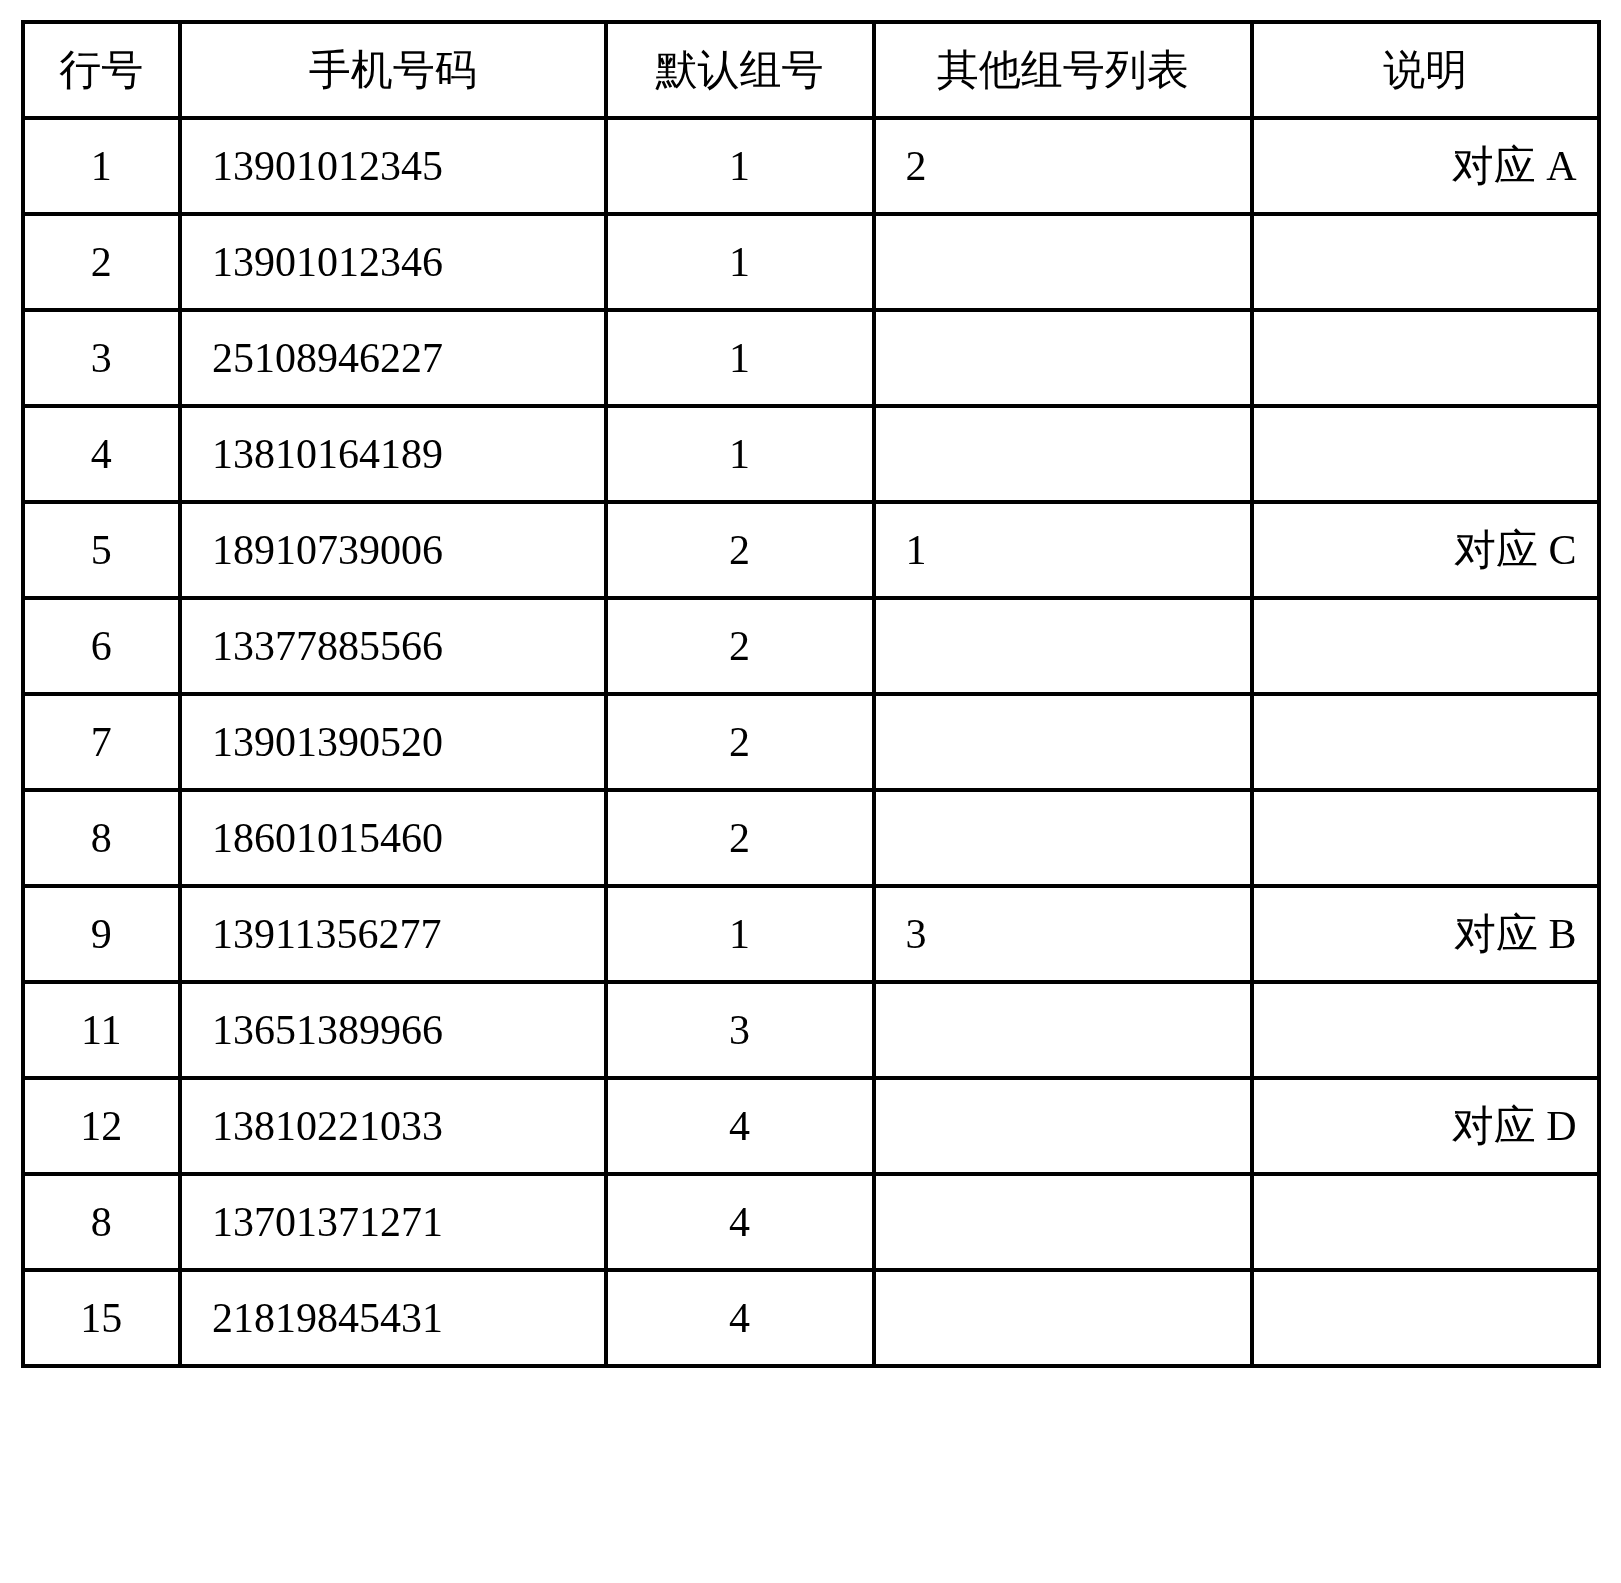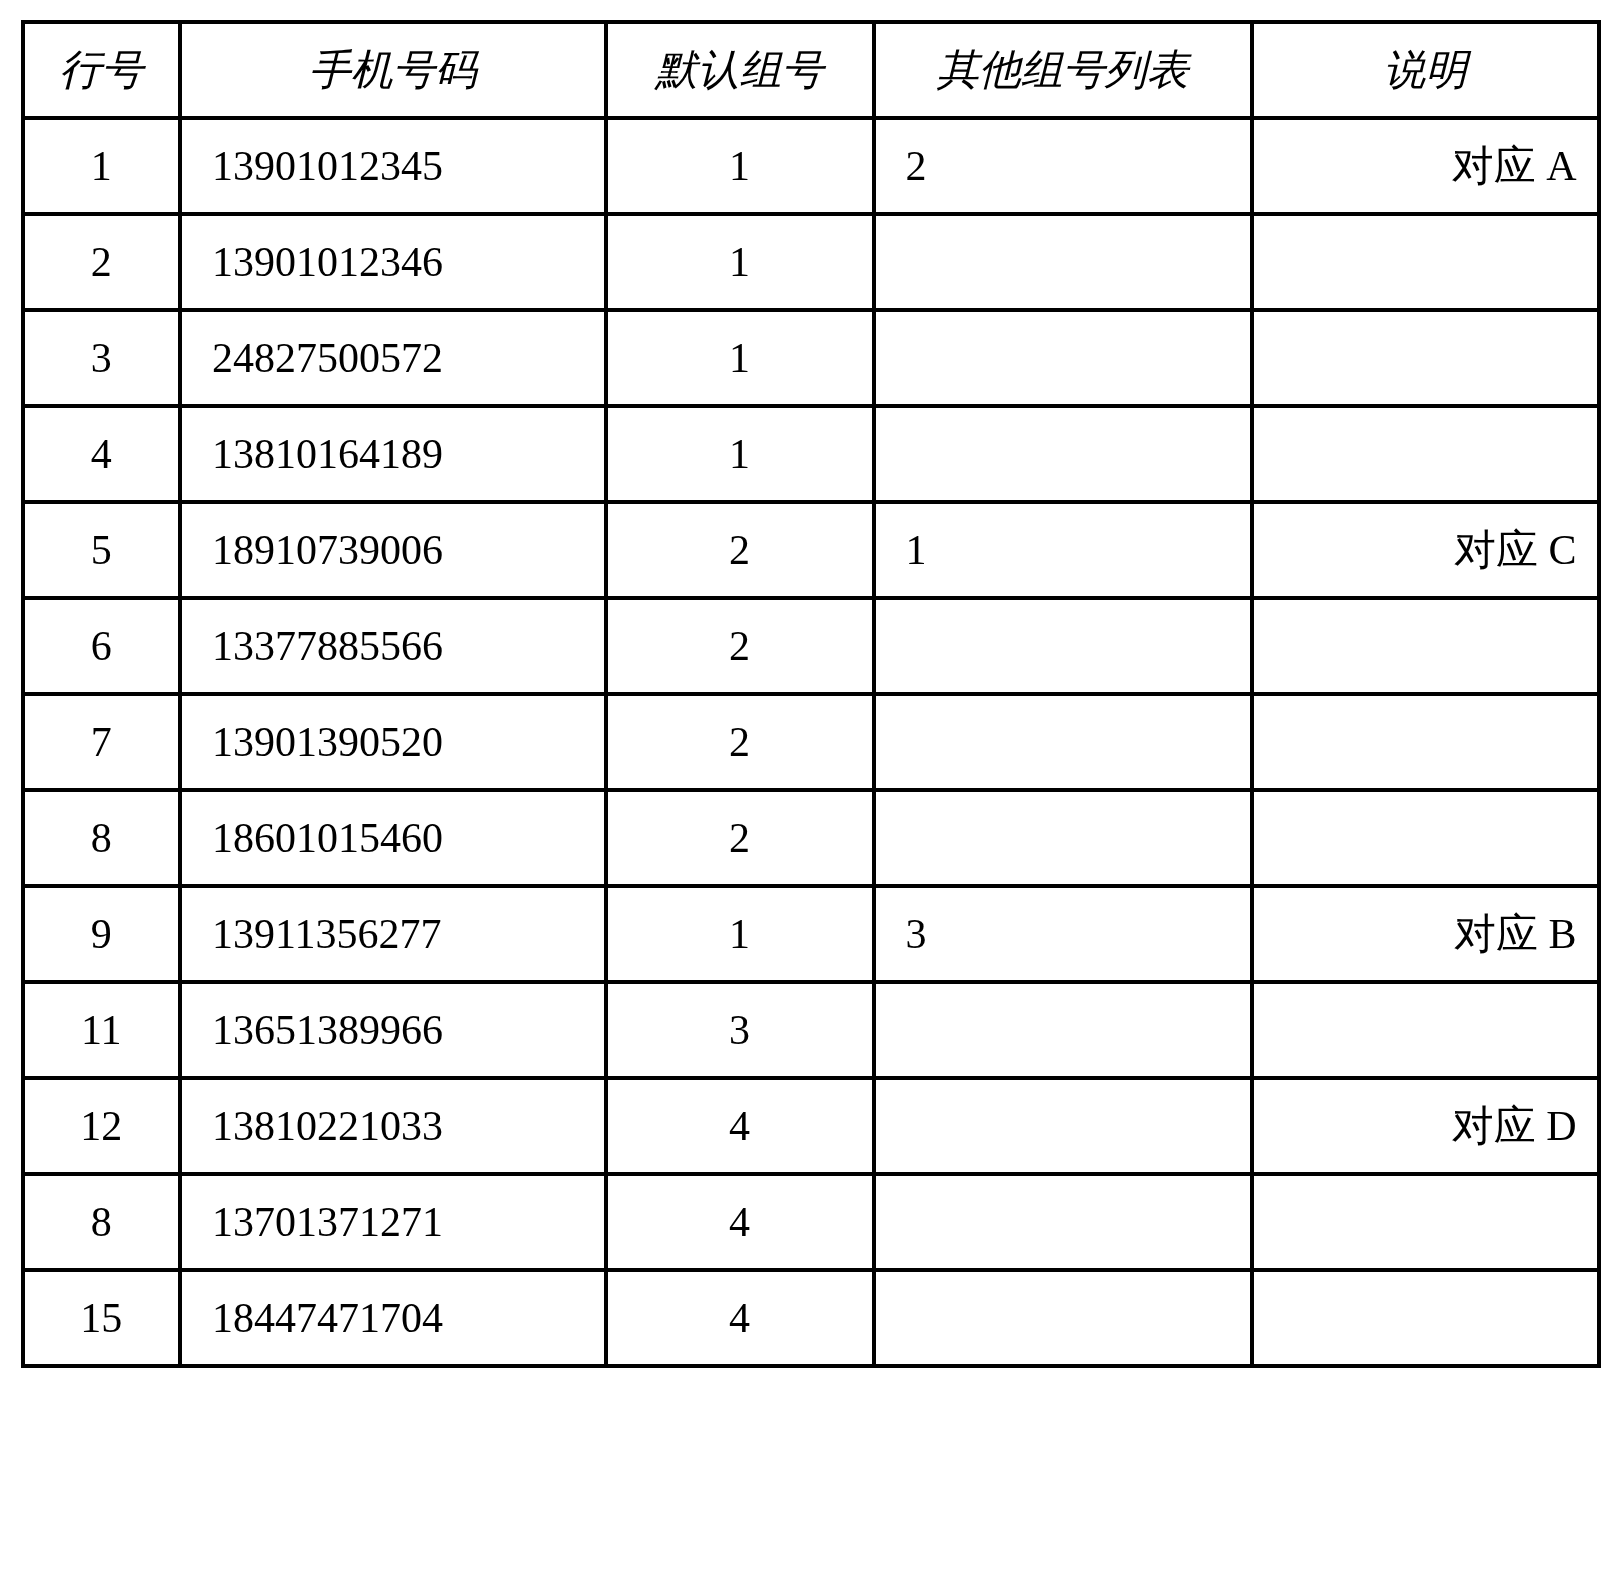--- a/index.html
+++ b/index.html
@@ -24,21 +24,20 @@
       border: 4px solid #000000;
       padding: 18px 20px;
       font-size: 42px;
       line-height: 1.3;
       height: 96px;
       vertical-align: middle;
     }
     th {
       font-weight: normal;
       text-align: center;
-      font-style: italic;
     }
     td.col-rownum {
       text-align: center;
       width: 10%;
     }
     td.col-phone {
       text-align: left;
       padding-left: 30px;
       width: 27%;
     }
@@ -80,21 +79,21 @@
       </tr>
       <tr>
         <td class="col-rownum">2</td>
         <td class="col-phone">13901012346</td>
         <td class="col-default">1</td>
         <td class="col-other"></td>
         <td class="col-note"></td>
       </tr>
       <tr>
         <td class="col-rownum">3</td>
-        <td class="col-phone">24827500572</td>
+        <td class="col-phone">25108946227</td>
         <td class="col-default">1</td>
         <td class="col-other"></td>
         <td class="col-note"></td>
       </tr>
       <tr>
         <td class="col-rownum">4</td>
         <td class="col-phone">13810164189</td>
         <td class="col-default">1</td>
         <td class="col-other"></td>
         <td class="col-note"></td>
@@ -150,19 +149,19 @@
       </tr>
       <tr>
         <td class="col-rownum">8</td>
         <td class="col-phone">13701371271</td>
         <td class="col-default">4</td>
         <td class="col-other"></td>
         <td class="col-note"></td>
       </tr>
       <tr>
         <td class="col-rownum">15</td>
-        <td class="col-phone">18447471704</td>
+        <td class="col-phone">21819845431</td>
         <td class="col-default">4</td>
         <td class="col-other"></td>
         <td class="col-note"></td>
       </tr>
     </tbody>
 </table>
 
 </body></html>

